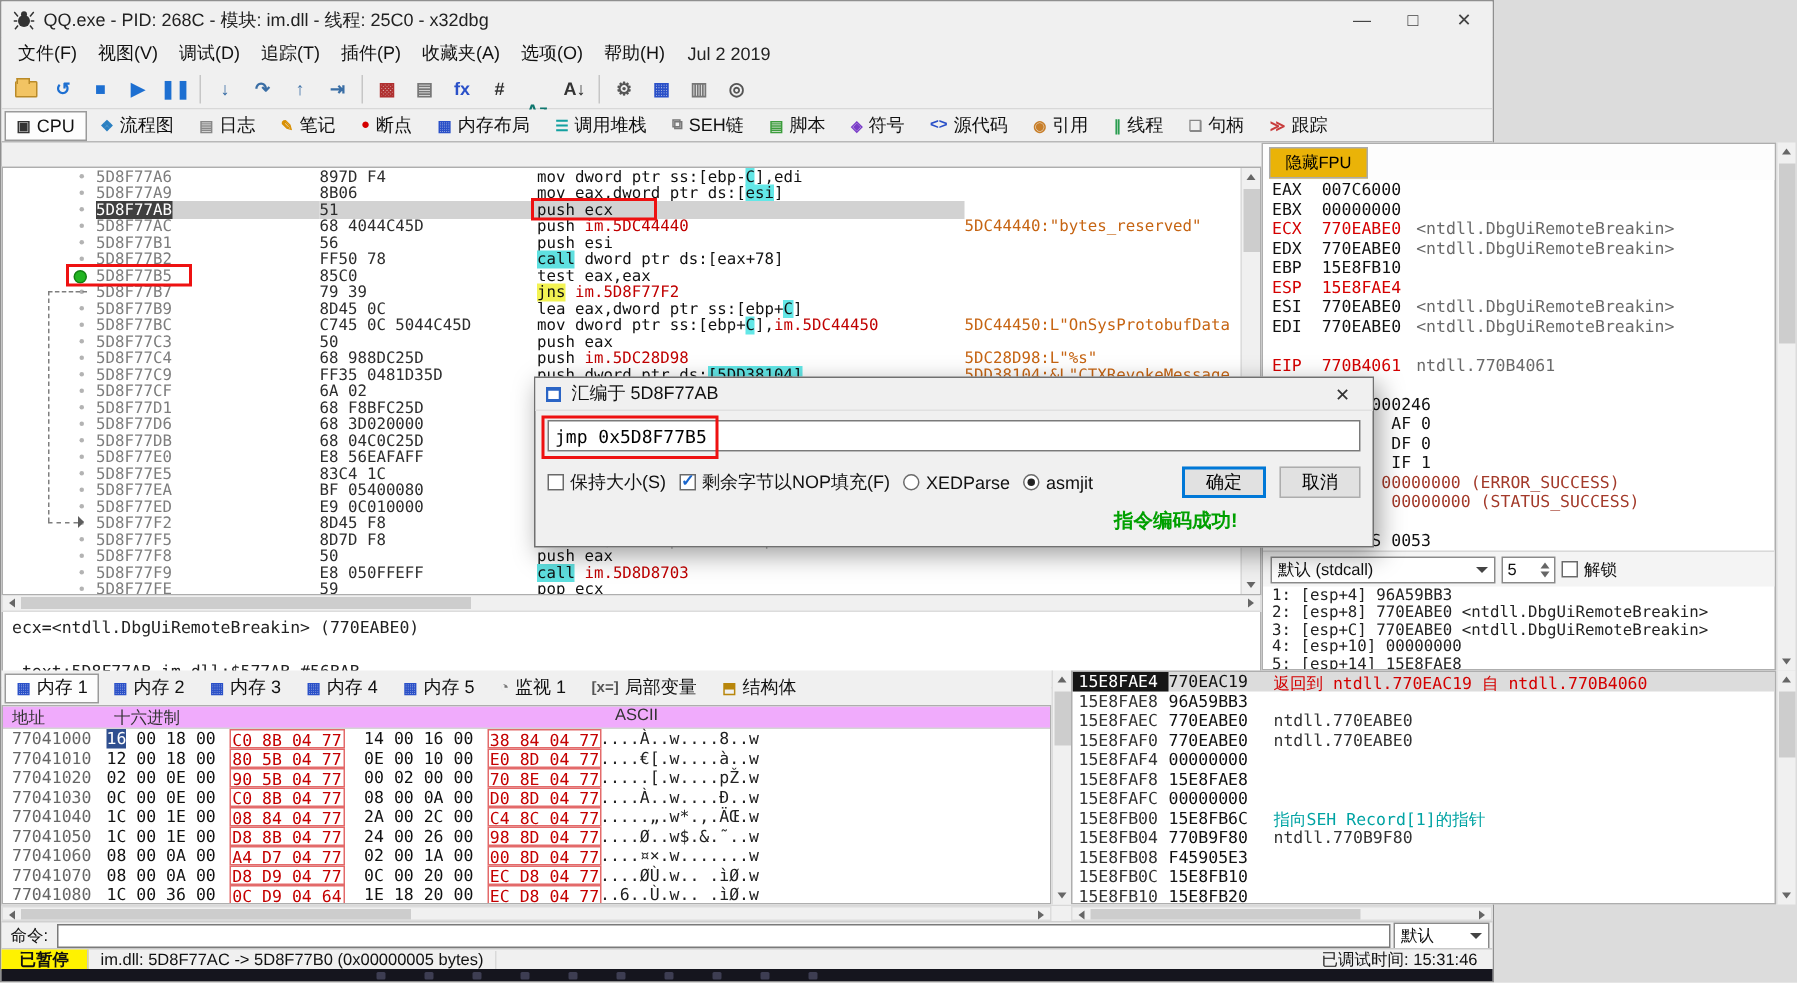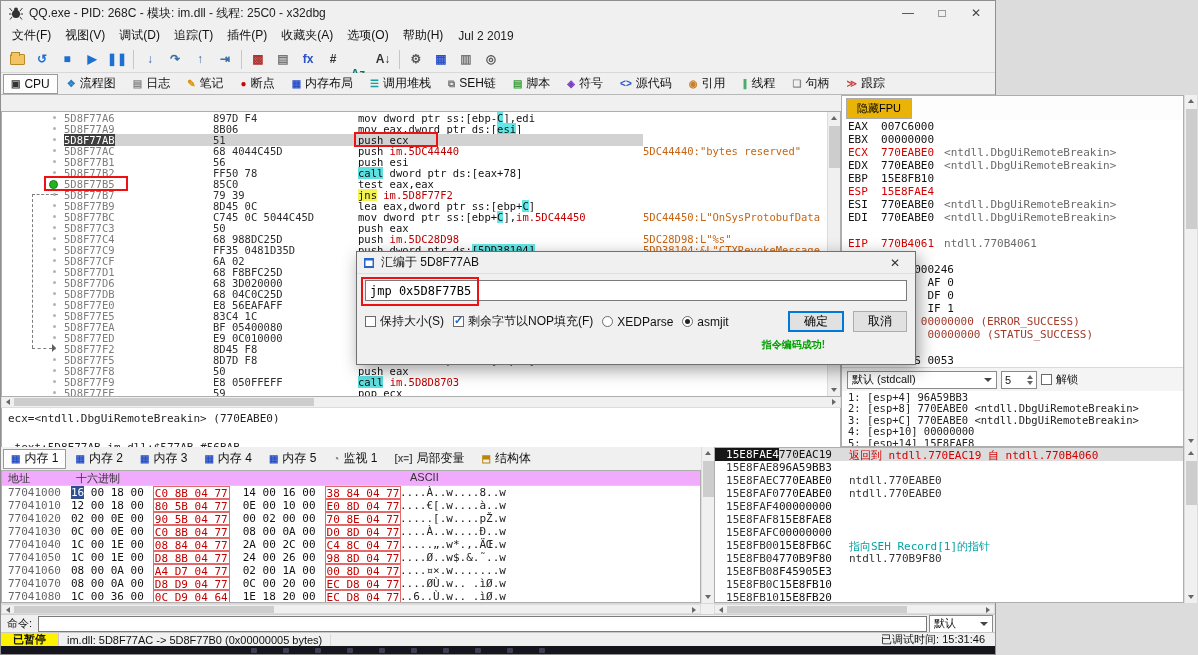--- a/index.html
+++ b/index.html
@@ -105,21 +105,21 @@
   .d-addr { width:68px; flex:0 0 68px; padding-left:6px; color:#666; }
   .d-hex { width:330px; flex:0 0 330px; display:flex; }
   .d-hex .g { margin-right:8px; padding:0 1px; }
   .d-hex .g.red { color:#c40000; border:1px solid #e36a6a; }
   .d-hex .g2 { margin-right:12px; }
   .selb { background:#2f4f8f; color:#fff; }
   .d-ascii { color:#222; }
 
   .stackp { width:470px; flex:0 0 470px; background:#fff; border:1px solid #aeaeae; font-family:"DejaVu Sans Mono",monospace; font-size:11px; overflow:hidden; }
   .srow { height:13px; display:flex; white-space:pre; }
-  .s-addr { width:64px; flex:0 0 64px; padding-left:4px; color:#333;text-align:right; }
+  .s-addr { width:64px; flex:0 0 64px; padding-left:4px; color:#333; }
   .s-val { width:70px; flex:0 0 70px; color:#111; }
   .s-cmt { flex:1; color:#333; overflow:hidden; }
   .srow.sel { background:#dcdcdc; }
   .srow.sel .s-addr { background:#161616; color:#fff; }
   .cmt-ret { color:#d40000; }
   .cmt-seh { color:#00a3a3; }
 
   
   .hrow { height:11px; flex:0 0 11px; display:flex; background:#f0f0f0; border-top:1px solid #d8d8d8; }
   .htrack { position:relative; background:#f0f0f0; border:1px solid #dcdcdc; }
@@ -141,21 +141,21 @@
   .dlg-close { margin-left:auto; width:28px; text-align:center; color:#333; font-size:12px; }
   .dlg-body { position:relative; padding:6px 8px 0 8px; }
   .asm-input { width:100%; height:21px; border:1px solid #7a7a7a; font-family:"DejaVu Sans Mono",monospace; font-size:12px; padding:0 4px; background:#fff; }
   .annot-input { left:4px; top:3px; width:118px; height:29px; }
   .dlg-controls { display:flex; align-items:center; gap:9px; margin-top:10px; font-size:12px; }
   .radio { width:11px; height:11px; border:1px solid #6a6a6a; border-radius:50%; display:inline-block; position:relative; background:#fff; }
   .radio.on::after { content:''; position:absolute; left:2px; top:2px; width:5px; height:5px; border-radius:50%; background:#222; }
   .dlg-lbl { display:flex; align-items:center; gap:4px; white-space:nowrap; }
   .btn { font-size:12px; height:21px; padding:0 14px; background:#e1e1e1; border:1px solid #adadad; }
   .btn.ok { border:2px solid #0078d7; margin-left:auto; }
-  .dlg-status { margin-top:6px; text-align:right; padding-right:82px; color:#00a000; font-weight:bold; font-size:10px; }
+  .dlg-status { margin-top:6px; text-align:right; padding-right:82px; color:#00a000; font-weight:bold; font-size:13px; }
 </style>
 </head>
 <body>
 
 <div class="win">
 
   <div class="titlebar">
     <span style="display:flex">
       <svg width="14" height="14" viewBox="0 0 14 14">
           <circle cx="7" cy="8" r="4" fill="#333"></circle>

